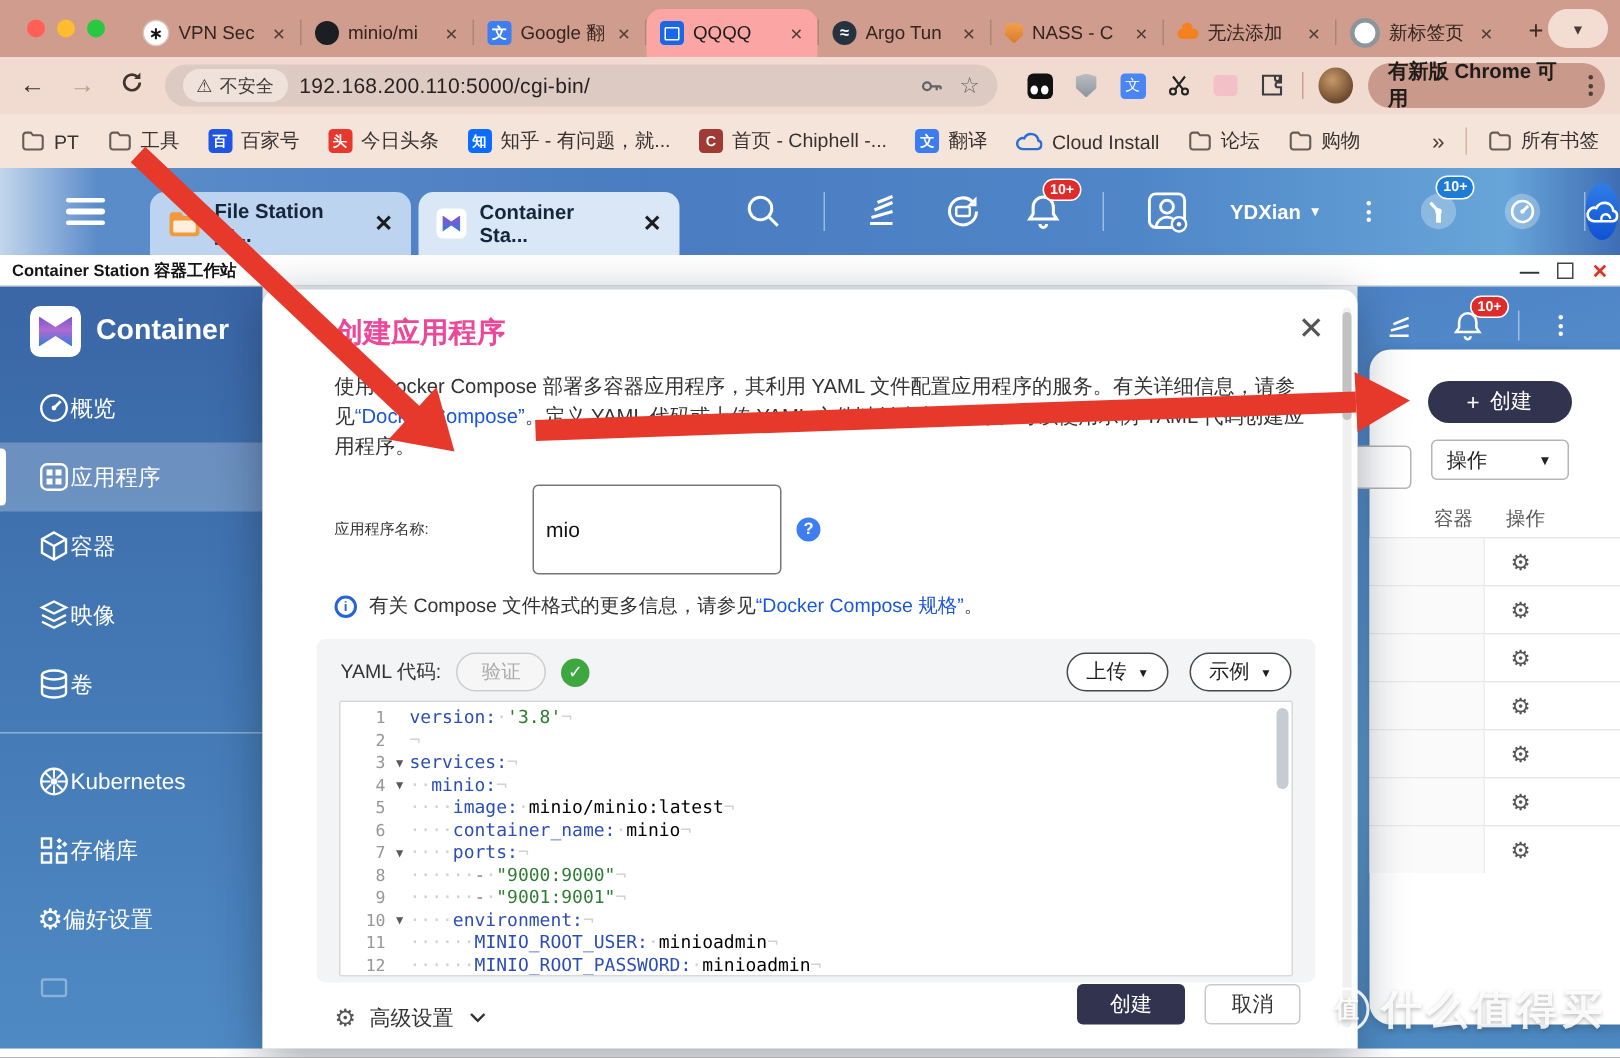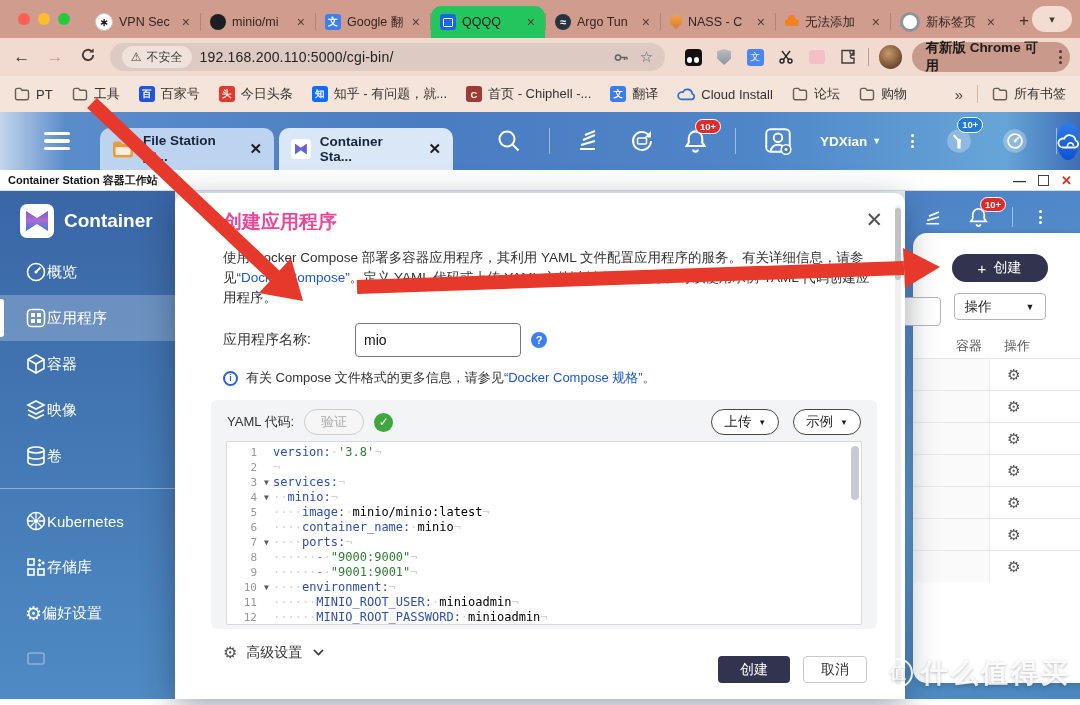--- a/index.html
+++ b/index.html
@@ -9,21 +9,21 @@
 
   
   .tabstrip{height:38px;background:#cf9c8e;display:flex;align-items:flex-end;position:relative;}
   .lights{display:flex;gap:8px;align-items:center;height:38px;padding:0 16px 0 18px;}
   .light{width:12px;height:12px;border-radius:50%;}
   .l-red{background:#ff5f57}.l-yellow{background:#febc2e}.l-green{background:#28c840}
   .tabs{display:flex;align-items:flex-end;height:38px;}
   .ctab{display:flex;align-items:center;gap:6px;height:32px;padding:0 9px;max-width:116px;min-width:96px;
     font-size:12.5px;color:#33251f;border-radius:10px 10px 0 0;}
   .ctab .tlabel{white-space:nowrap;overflow:hidden;flex:1;}
-  .ctab.active{background:#22c55e;color:#1b1b1b;}
+  .ctab.active{background:#fca5a5;color:#1b1b1b;}
   .tclose{font-size:14px;color:#4e3c35;padding:0 1px;}
   .tabsep{width:1px;height:17px;background:#b08377;margin-bottom:8px;}
   .newtab{width:26px;height:26px;margin:0 0 4px 6px;border-radius:50%;display:grid;place-items:center;
     color:#3c2c26;font-size:17px;}
   .tab-chevron{position:absolute;right:8px;top:6px;width:40px;height:26px;border-radius:14px;
     background:#f3ddd3;display:grid;place-items:center;color:#4a3a34;font-size:11px;}
   .fv{width:16px;height:16px;border-radius:50%;display:grid;place-items:center;font-size:10px;
     color:#fff;flex:0 0 16px;font-weight:bold;}
   .fv.sq{border-radius:3px;}
   .cssCloud{width:14px;height:7px;background:#f48120;border-radius:7px;position:relative;}
@@ -138,22 +138,22 @@
 
   
   .dialog{position:absolute;left:175px;top:2px;width:730px;height:506px;background:#fff;z-index:10;
     border-radius:10px 10px 0 0;box-shadow:0 8px 32px rgba(20,30,50,.4);padding:16px 40px 0 48px;box-sizing:border-box;}
   .dlg-head{display:flex;align-items:flex-start;}
   .dlg-title{font-size:19px;font-weight:bold;color:#ec4899;}
   .dlg-close{margin-left:auto;margin-right:-18px;font-size:21px;color:#555;line-height:1;}
   .dlg-desc{margin-top:13px;font-size:13.5px;line-height:20px;color:#333;width:652px;}
   .dlg-desc a{color:#1a56db;text-decoration:none;}
   .name-row{margin-top:15px;display:flex;align-items:center;}
-  .name-label{width:132px;font-size:14px;color:#333;}
-  .name-input{width:148px;height:26px;border:1px solid #767676;border-radius:4px;padding:3px 8px;font-size:14px;
+  .name-label{width:132px;font-size:10px;color:#333;}
+  .name-input{width:148px;height:26px;border:1px solid #767676;border-radius:4px;padding:16px 8px;font-size:14px;
     color:#111;font-family:"Liberation Sans",sans-serif;}
   .qmark{width:16px;height:16px;border-radius:50%;background:#3e7ef0;color:#fff;font-size:11px;font-weight:bold;
     display:grid;place-items:center;margin-left:10px;}
   .info-row{margin-top:12px;display:flex;align-items:center;gap:8px;font-size:13px;color:#333;}
   .info-row a{color:#1a56db;text-decoration:none;}
   .imark{width:15px;height:15px;border-radius:50%;border:2px solid #2563d8;color:#2563d8;font-size:9px;font-weight:bold;
     display:grid;place-items:center;flex:0 0 15px;box-sizing:border-box;}
   .yaml-panel{margin:13px -12px 0 -12px;height:229px;background:#f3f4f6;border-radius:6px;box-sizing:border-box;}
   .yaml-head{display:flex;align-items:center;padding:9px 16px 6px 16px;gap:10px;}
   .yaml-label{font-size:13px;color:#333;}

